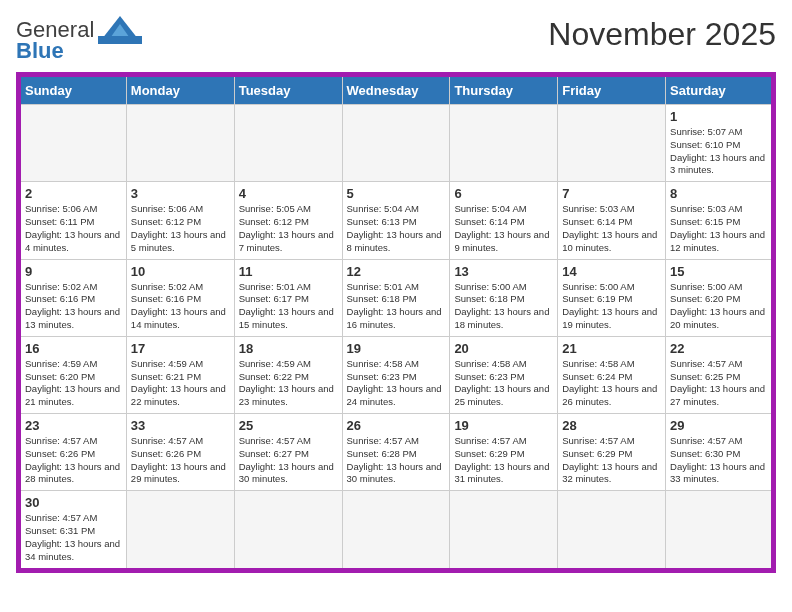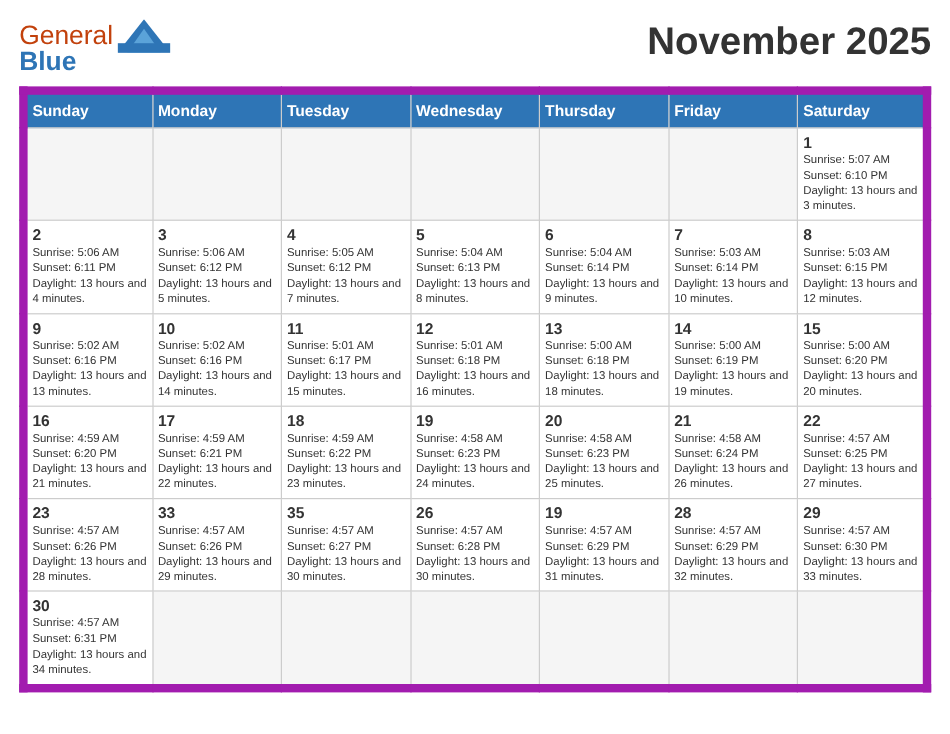--- a/index.html
+++ b/index.html
@@ -20,30 +20,30 @@
       display: flex;
       flex-direction: column;
       align-items: flex-start;
     }
     .title-block {
       text-align: right;
     }
     .month-year {
       font-size: 32px;
       color: #333;
-      font-weight: bold;
+      font-weight: normal;
     }
     .location {
       font-size: 15px;
       color: #555;
     }
     .calendar {
       width: 100%;
       border-collapse: collapse;
-      border: 7px solid #a21caf;
+      border: 5px solid #a21caf;
     }
     .calendar th {
       background-color: #2E75B6;
       color: #fff;
       font-size: 13px;
       font-weight: bold;
       padding: 6px 4px;
       text-align: left;
       border: 1px solid #ccc;
     }
@@ -75,21 +75,21 @@
     .last-row td {
       min-height: 56px;
     }
   </style>
 </head>
 <body>
 
 <div class="header">
   <div class="logo">
     <div style="display:flex; align-items:center; gap:4px;">
-      <span style="font-size:22px; color:#c2410c; font-weight:normal;">General</span>
+      <span style="font-size:22px; color:#404040; font-weight:normal;">General</span>
       <svg width="44" height="28" viewBox="0 0 44 28">
         <polygon points="0,28 22,0 44,28" fill="#2E75B6"></polygon>
         <polygon points="8,28 22,8 36,28" fill="#5BA3D9"></polygon>
         <rect x="0" y="20" width="44" height="8" fill="#2E75B6"></rect>
       </svg>
     </div>
     <span style="font-size:22px; color:#2E75B6; font-weight:bold; margin-top:-6px;">Blue</span>
   </div>
   <div class="title-block">
     <div class="month-year">November 2025</div>
@@ -262,21 +262,21 @@
 Sunset: 6:26 PM
 Daylight: 13 hours and 28 minutes.</div>
         </td>
         <td>
           <span class="day-number">33</span>
           <div class="day-info" style="white-space: pre-line;">Sunrise: 4:57 AM
 Sunset: 6:26 PM
 Daylight: 13 hours and 29 minutes.</div>
         </td>
         <td>
-          <span class="day-number">35</span>
+          <span class="day-number">25</span>
           <div class="day-info" style="white-space: pre-line;">Sunrise: 4:57 AM
 Sunset: 6:27 PM
 Daylight: 13 hours and 30 minutes.</div>
         </td>
         <td>
           <span class="day-number">26</span>
           <div class="day-info" style="white-space: pre-line;">Sunrise: 4:57 AM
 Sunset: 6:28 PM
 Daylight: 13 hours and 30 minutes.</div>
         </td>

